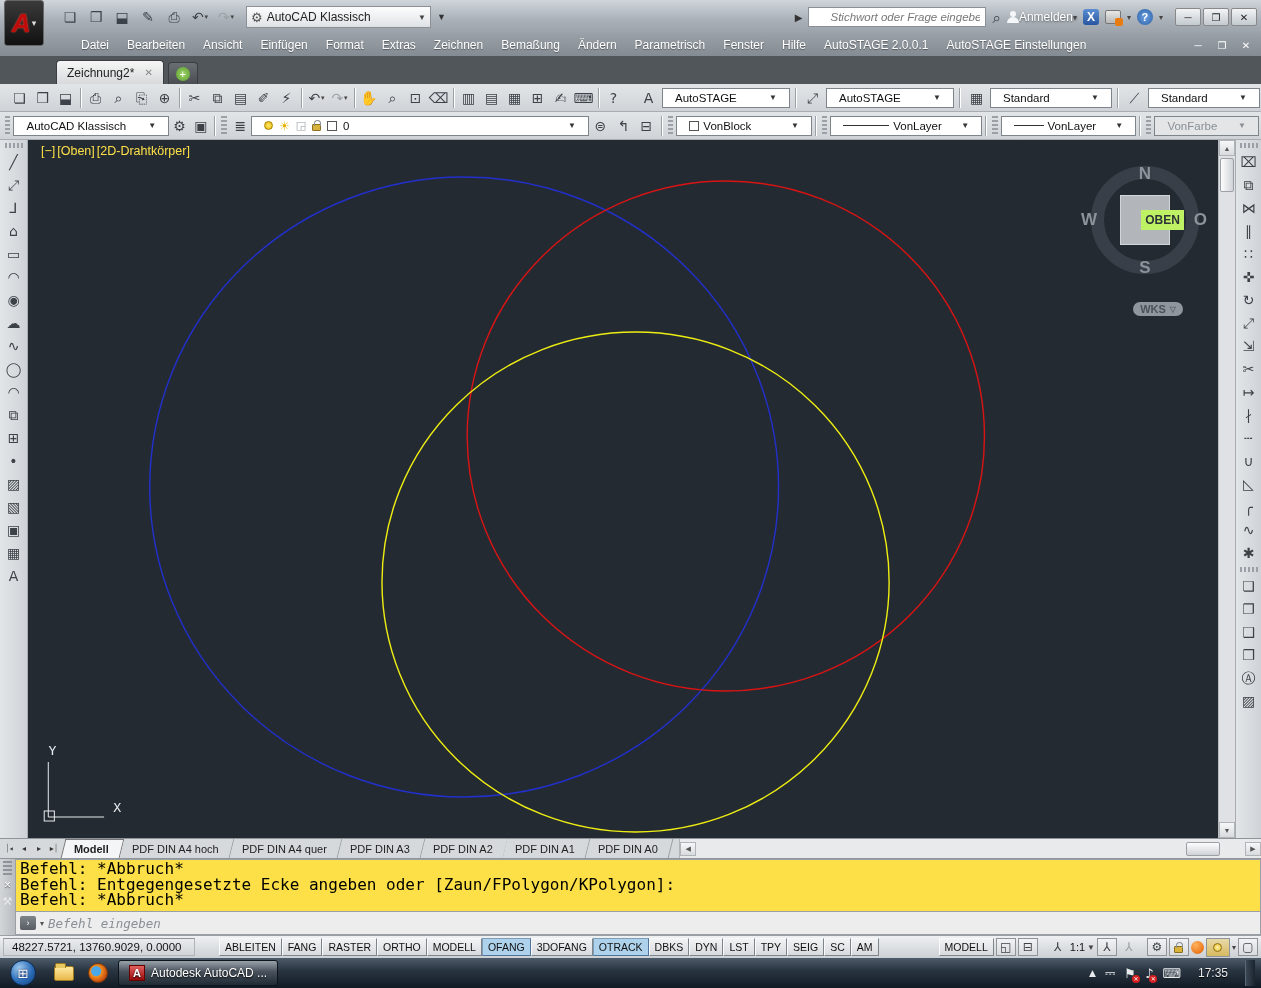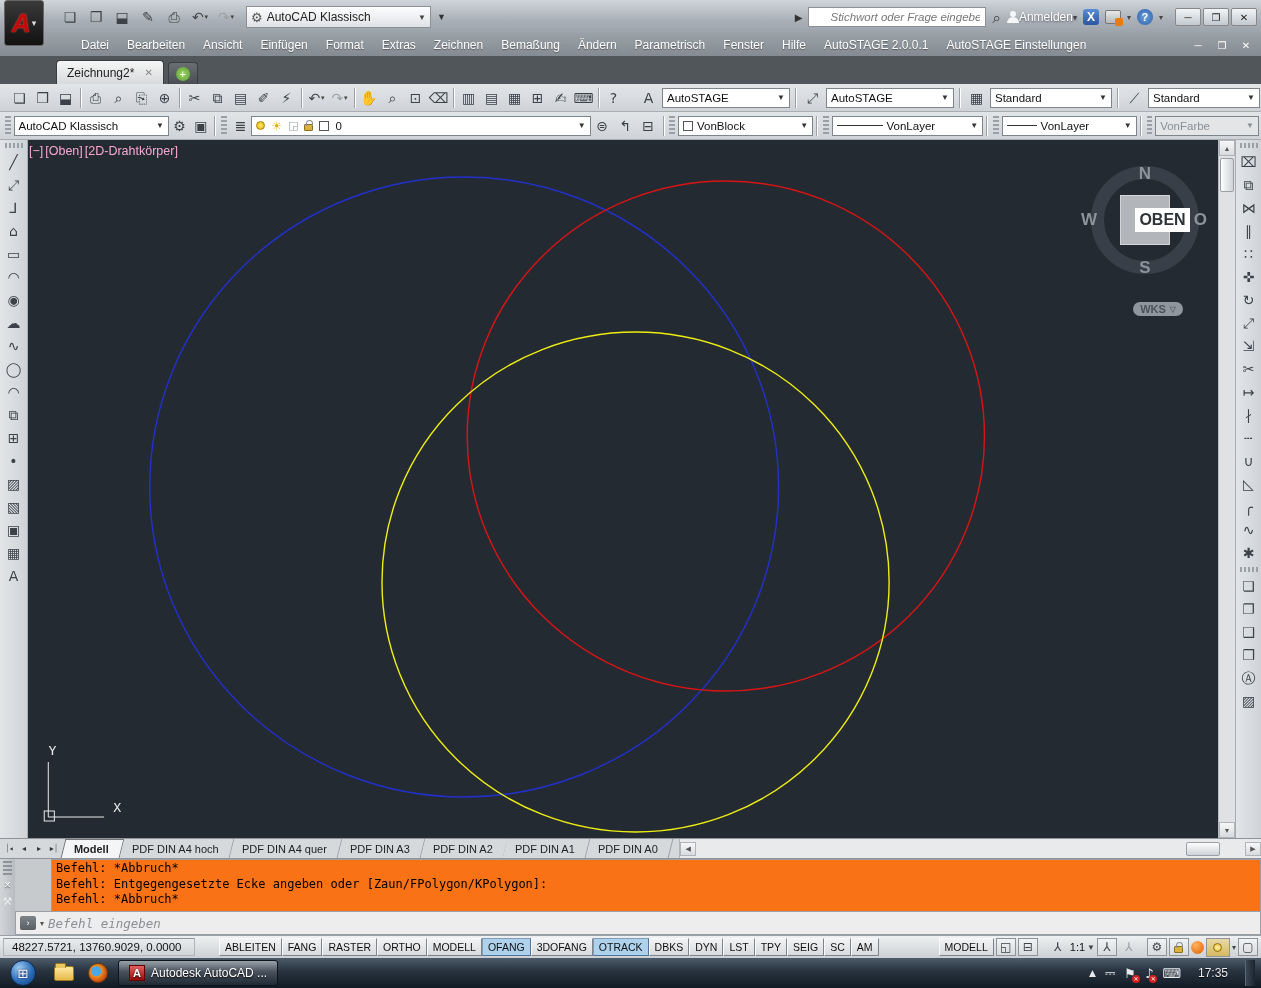--- a/index.html
+++ b/index.html
@@ -47,21 +47,21 @@
   .newtab .plus { width:14px; height:14px; border-radius:50%; background:radial-gradient(#9fd468,#5a9c2e); color:#fff; font-size:11px; display:flex; align-items:center; justify-content:center; }
 
   
   .tbrow { height:28px; background:linear-gradient(#e2e5e8,#cfd3d7); border-bottom:1px solid #a8adb2; display:flex; align-items:center; padding:0 2px; }
   .grip { width:6px; height:20px; margin:0 3px; background:repeating-linear-gradient(#9aa0a6 0 2px,transparent 2px 4px); }
   .icon-btn { width:23px; height:23px; display:flex; align-items:center; justify-content:center; border:1px solid transparent; border-radius:2px; color:#3c4248; }
   .icon-btn .g { font-family:"DejaVu Sans",sans-serif; font-size:14px; line-height:1; }
   .icon-btn.small-caret::after { content:"▾"; font-size:7px; margin-left:1px; color:#444; }
   .icon-btn.disabled { color:#9aa0a6; }
   .tbsep { width:1px; height:20px; background:#9aa0a6; margin:0 3px; box-shadow:1px 0 0 #fff; }
-  .combo { display:flex; align-items:center; gap:4px; background:#fff; border:1px solid #7d848a; height:20px; padding:0 4px; font-size:11.5px; color:#111; }
+  .combo { display:flex; align-items:center; gap:4px; background:#fff; border:1px solid #7d848a; height:20px; padding:0 12px; font-size:11.5px; color:#111; }
   .combo.disabled { background:#e3e5e7; color:#8a9096; }
   .combo .caret { color:#333; }
   .swatch { width:10px; height:10px; border:1px solid #555; background:#fff; }
   .lt-line { width:46px; height:1px; background:#333; }
   .lt-line.short { width:30px; }
   .bulb { width:9px; height:9px; border-radius:50%; background:radial-gradient(#ffe96a,#e8b400); border:1px solid #a88400; }
   .sun { color:#e8b400; font-size:12px; font-family:"DejaVu Sans",sans-serif; }
   .freeze { color:#9aa0a6; font-size:11px; font-family:"DejaVu Sans",sans-serif; }
   .padlock { width:9px; height:7px; background:#d8b23a; border:1px solid #8a7020; border-radius:1px; position:relative; display:inline-block; margin-top:4px; }
   .padlock::before { content:""; position:absolute; left:1px; top:-5px; width:5px; height:5px; border:1.5px solid #8a8f95; border-bottom:none; border-radius:4px 4px 0 0; }
@@ -70,32 +70,32 @@
   .main { flex:1; display:flex; min-height:0; }
   .side-tb { background:linear-gradient(90deg,#e2e5e8,#cfd3d7); display:flex; flex-direction:column; align-items:center; border-right:1px solid #a8adb2; }
   .side-tb.right { border-right:none; border-left:1px solid #a8adb2; }
   .side-tb .hgrip { width:18px; height:5px; margin:3px 0 2px; background:repeating-linear-gradient(90deg,#9aa0a6 0 2px,transparent 2px 4px); }
   .side-tb .icon-btn { width:24px; height:23px; }
   .left-tb { width:28px; }
   .right-tb { width:26px; }
 
   .canvas-wrap { flex:1; position:relative; background:#242a32; min-width:0; }
   .canvas-svg { position:absolute; inset:0; }
-  .vp-label { position:absolute; left:0; top:4px; color:#f9a8d4; font-size:12.5px; }
+  .vp-label { position:absolute; left:12px; top:4px; color:#fde047; font-size:12.5px; }
   .vp-label span { padding:0 1px; }
 
   .viewcube { position:absolute; top:14px; right:24px; width:132px; height:132px; }
   .vc-ring { position:absolute; left:50%; top:50%; width:108px; height:108px; margin:-54px 0 0 -54px; border-radius:50%; border:13px solid rgba(130,140,150,.22); }
   .vc-letter { position:absolute; color:#8b939b; font-weight:bold; font-size:17px; font-family:"Liberation Sans",sans-serif; }
   .vc-n { top:10px; left:50%; transform:translateX(-50%); }
   .vc-s { bottom:8px; left:50%; transform:translateX(-50%); }
   .vc-w { left:2px; top:50%; transform:translateY(-50%); }
   .vc-o { right:4px; top:50%; transform:translateY(-50%); }
   .vc-face { position:absolute; left:50%; top:50%; transform:translate(-50%,-50%); width:50px; height:50px; background:#b2b5b9; border:1px solid #d2d5d9; display:flex; align-items:center; justify-content:center; }
-  .vc-face-inner { background:#ffffff; padding:3px 4px; font-size:16px; font-weight:bold; color:#2e3338;margin-left:35px; }
+  .vc-face-inner { background:#bef264; padding:3px 4px; font-size:12px; font-weight:bold; color:#2e3338;margin-left:35px; }
   .wks-badge { position:absolute; top:162px; right:52px; background:#8f969e; border-radius:8px; padding:1px 7px; font-size:11px; font-weight:bold; color:#4a525b; display:flex; align-items:center; gap:4px; }
   .wks-badge .dn { font-size:8px; color:#5d656e; }
 
   .vscroll { position:absolute; right:0; top:0; bottom:0; width:17px; background:#dfe1e4; border-left:1px solid #b8bcc0; display:flex; flex-direction:column; }
   .scroll-arrow { height:16px; display:flex; align-items:center; justify-content:center; font-size:7px; color:#555; background:linear-gradient(#f6f7f8,#d8dbde); border:1px solid #b0b4b8; }
   .vthumb { margin:2px 1px; height:34px; background:linear-gradient(90deg,#fdfdfd,#cfd3d7); border:1px solid #9aa0a6; border-radius:2px; }
   .vscroll .filler { flex:1; }
 
   
   .layoutbar { height:20px; background:#d6d9db; border-top:1px solid #8e9499; display:flex; align-items:stretch; font-size:11px; }
@@ -108,21 +108,21 @@
   .hscroll .htrack { flex:1; height:14px; margin:0 1px; position:relative; }
   .hthumb { position:absolute; right:24px; top:0; width:34px; height:14px; background:linear-gradient(#fdfdfd,#cfd3d7); border:1px solid #9aa0a6; border-radius:2px; }
 
   
   .cmdwin { height:77px; background:#c6cacd; display:flex; border-top:1px solid #8e9499; }
   .cmd-rail { width:15px; background:linear-gradient(90deg,#d3d6d9,#b8bcc0); display:flex; flex-direction:column; align-items:center; gap:5px; padding-top:2px; }
   .cmd-rail .hgrip { width:9px; height:14px; background:repeating-linear-gradient(#8e9499 0 2px,transparent 2px 4px); }
   .cmd-rail .railbtn { color:#fff; font-size:9px; text-shadow:0 1px 1px #555; }
   .cmd-rail .wrench { color:#e8eaec; font-size:11px; font-family:"DejaVu Sans",sans-serif; }
   .cmd-body { flex:1; display:flex; flex-direction:column; }
-  .cmd-history { flex:1; background:#f97316; border:1px solid #9aa0a6; border-bottom:none; padding:1px 4px; font-family:"DejaVu Sans Mono",monospace; font-size:12px; color:#000; line-height:15.5px; white-space:pre; overflow:hidden;margin-left:36px; }
+  .cmd-history { flex:1; background:#fde047; border:1px solid #9aa0a6; border-bottom:none; padding:1px 4px; font-family:"DejaVu Sans Mono",monospace; font-size:16px; color:#000; line-height:15.5px; white-space:pre; overflow:hidden; }
   .cmd-input-row { height:24px; background:#ededed; border:1px solid #9aa0a6; display:flex; align-items:center; padding:0 4px; gap:4px; }
   .cmd-prompt-ico { width:16px; height:14px; background:linear-gradient(#7d848a,#585e64); border-radius:2px; color:#fff; font-size:9px; display:flex; align-items:center; justify-content:center; }
   .cmd-input-row .dn { font-size:8px; color:#555; }
   .cmd-placeholder { font-family:"DejaVu Sans Mono",monospace; font-style:italic; font-size:12.5px; color:#8a8f95; }
 
   
   .statusbar { height:23px; background:linear-gradient(#eef0f1,#ccd0d4); border-top:1px solid #9aa0a6; display:flex; align-items:center; padding:0 3px; font-size:11px; color:#111; }
   .coords { min-width:192px; padding:2px 8px; border:1px solid #b0b4b8; border-top-color:#8e9499; background:transparent; font-size:11.5px; }
   .toggles { display:flex; margin-left:24px; }
   .toggle { border:1px solid; border-color:#f8f9fa #7d848a #7d848a #f8f9fa; background:linear-gradient(#f2f3f4,#d8dbde); padding:2px 5px; font-size:10.5px; }

